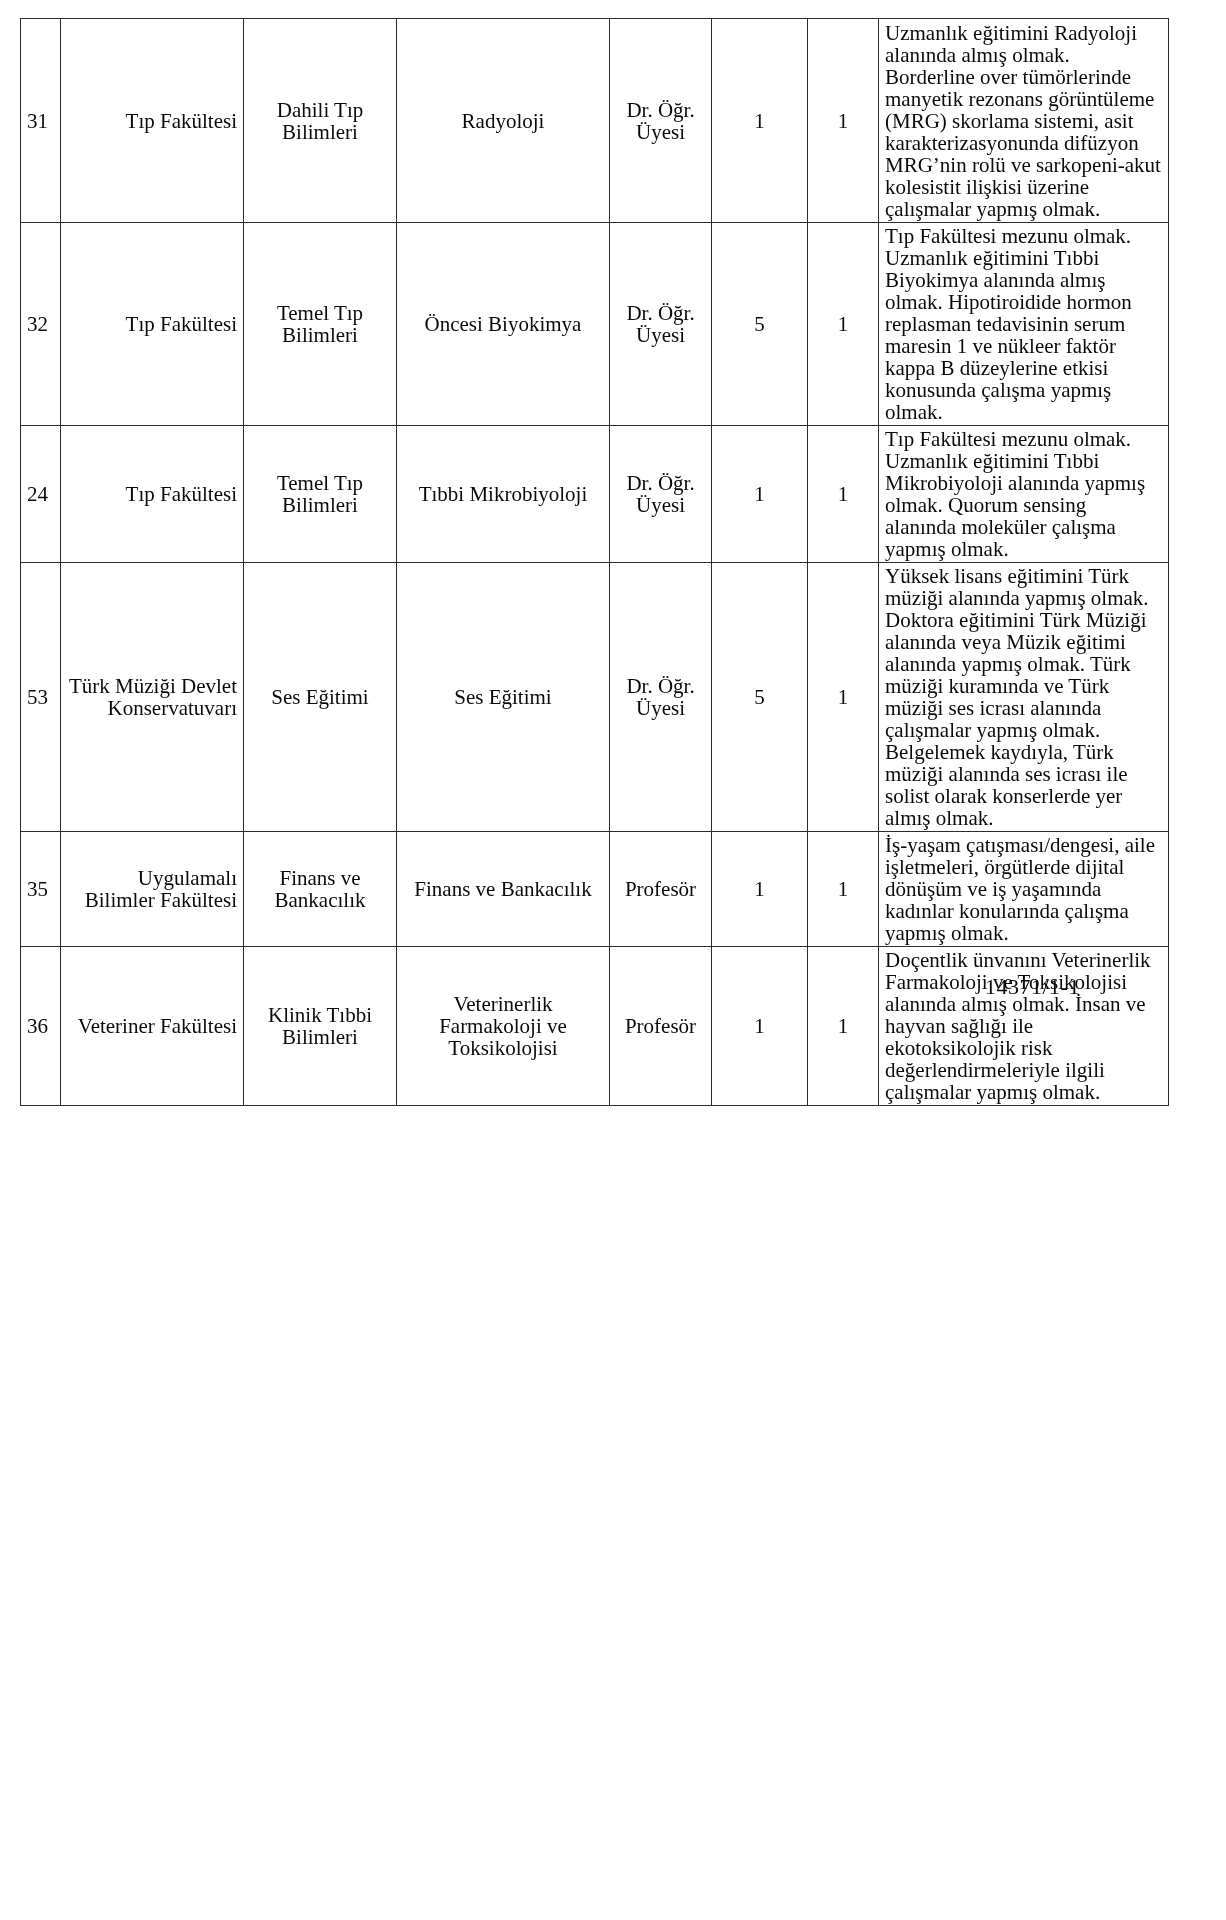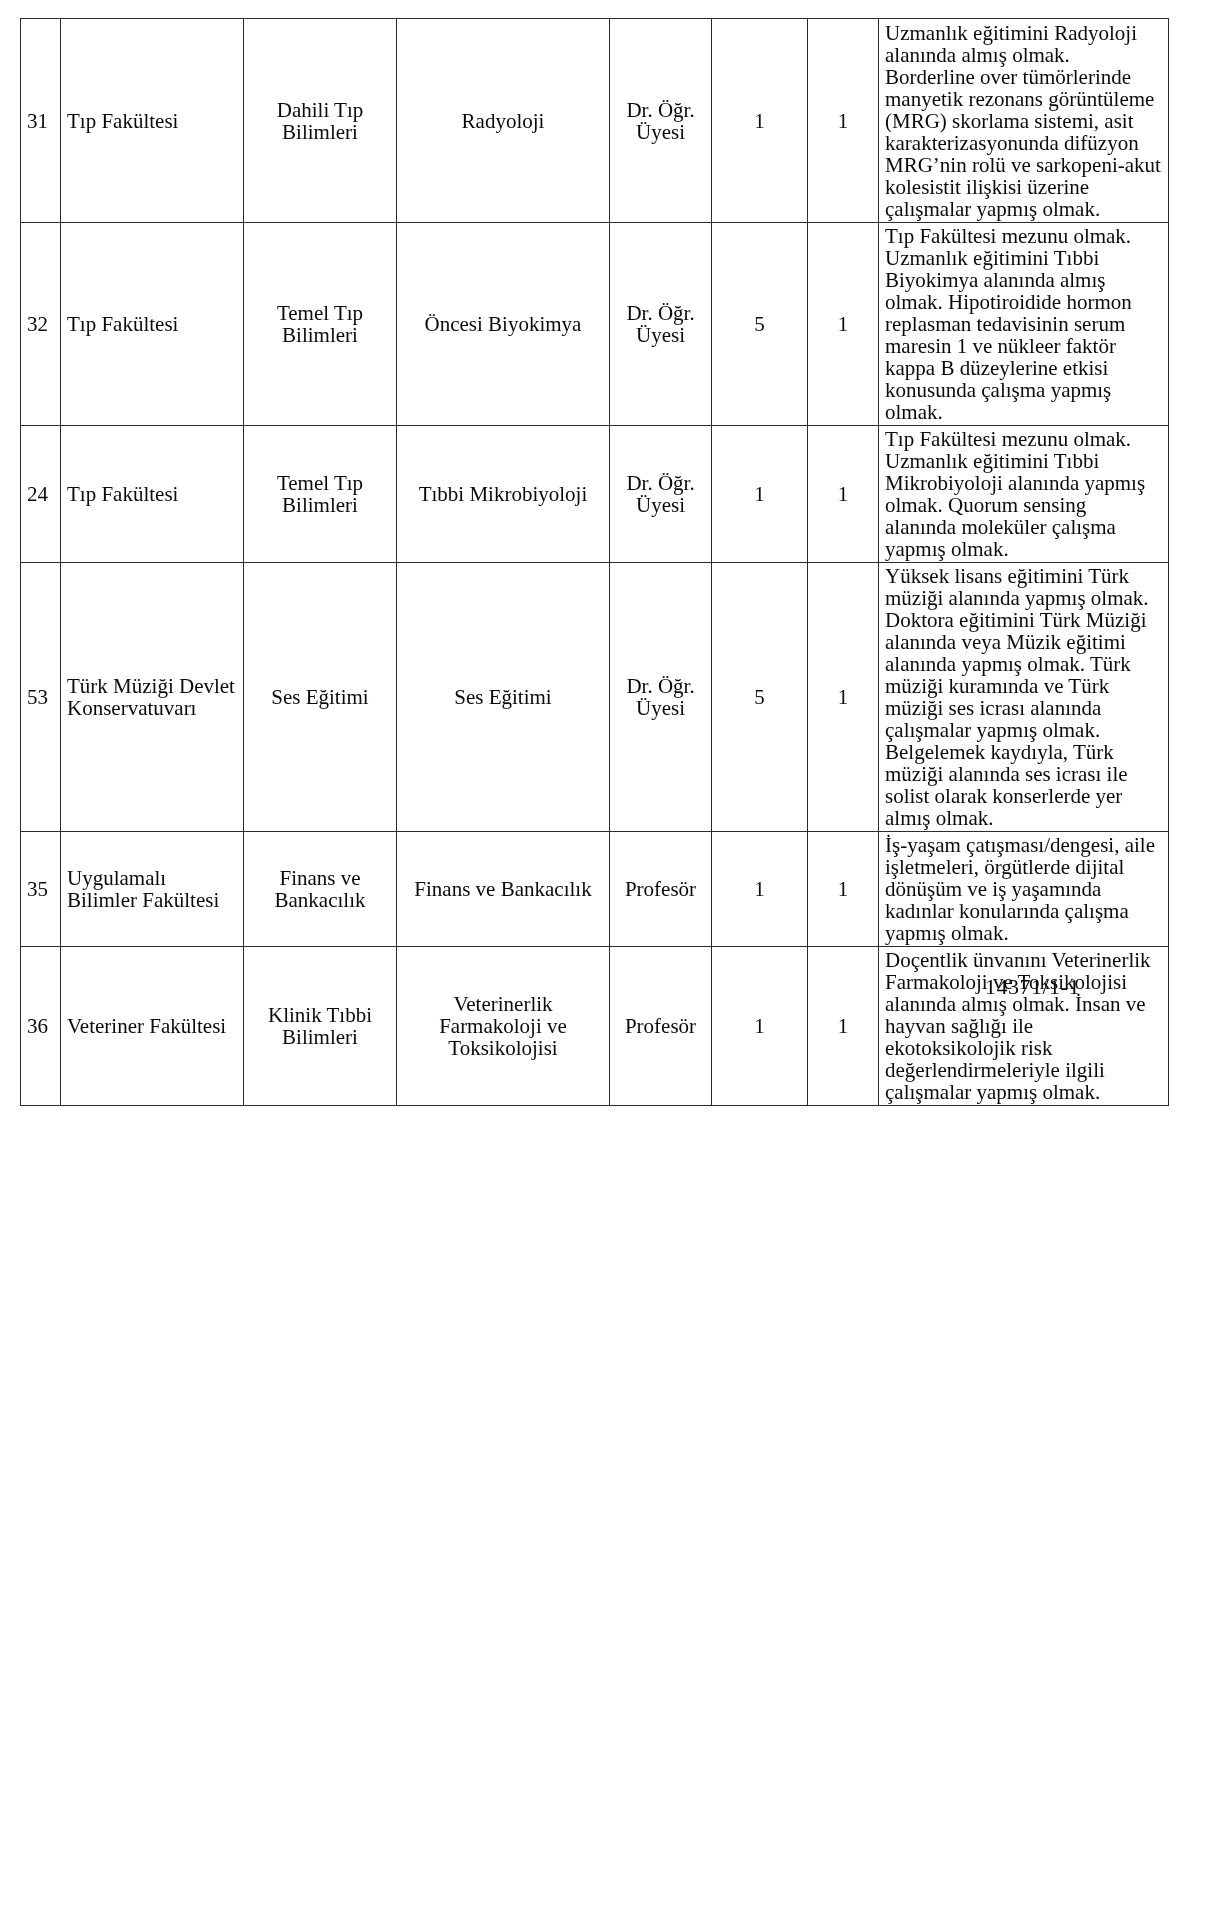--- a/index.html
+++ b/index.html
@@ -37,21 +37,21 @@
   }
   
   tbody tr:nth-child(1) { height: 204px; }
   tbody tr:nth-child(2) { height: 179px; }
   tbody tr:nth-child(3) { height: 111px; }
   tbody tr:nth-child(4) { height: 221px; }
   tbody tr:nth-child(5) { height: 93px;  }
   tbody tr:nth-child(6) { height: 131px; }
 
   td.c-no    { padding: 2px 2px; }
-  td.c-fac   { text-align: left; }
+  td.c-fac   { text-align: right; }
   td.c-dep   { text-align: center; }
   td.c-prog  { text-align: center; }
   td.c-title { text-align: center; padding: 2px 8px; margin-top: 28px; }
   td.c-n1    { text-align: center; }
   td.c-n2    { text-align: center; }
   td.c-desc  { text-align: left; padding: 1px 5px; }
 
   .footer-code {
     position: absolute;
     left: 985px;

